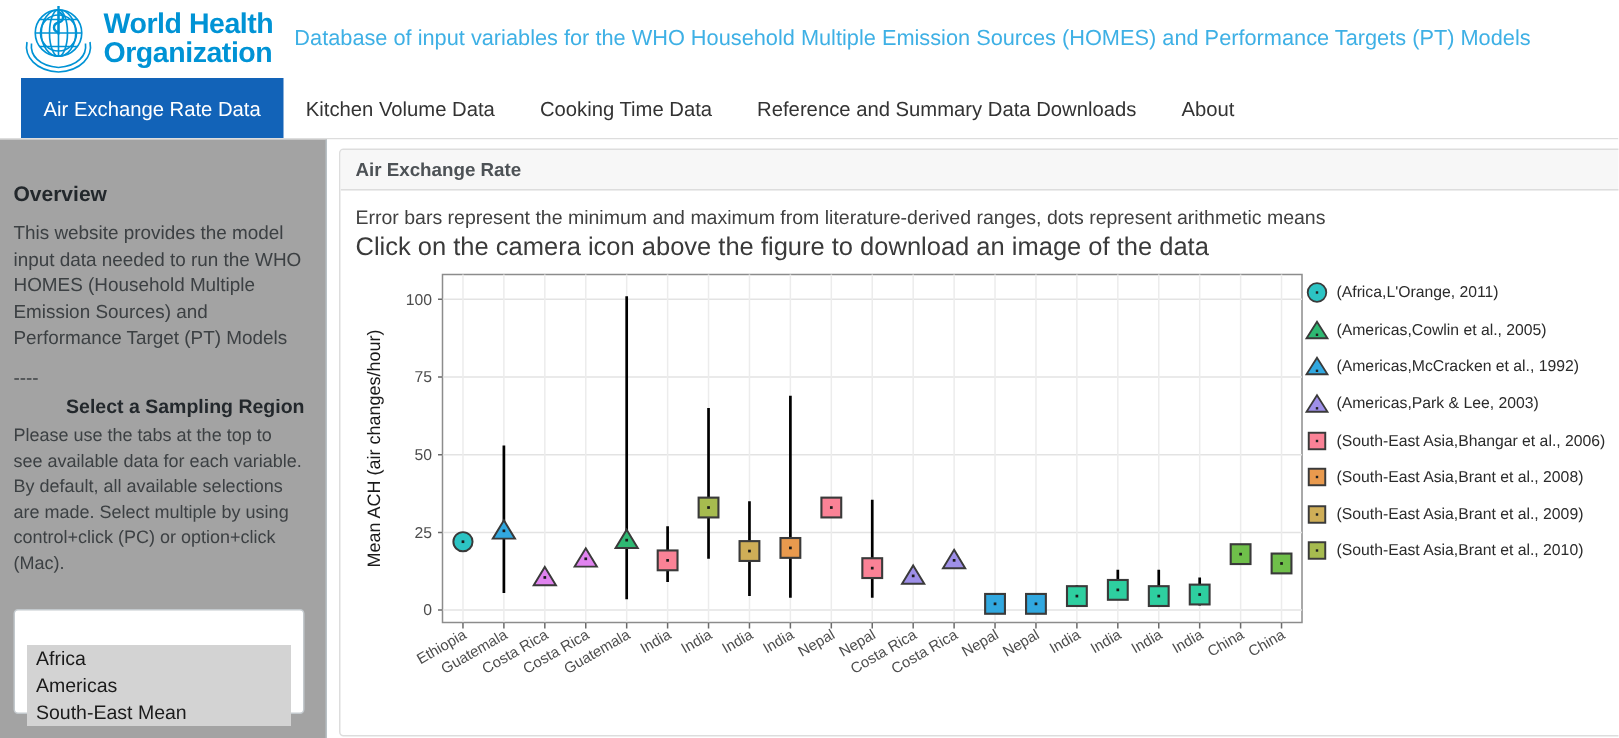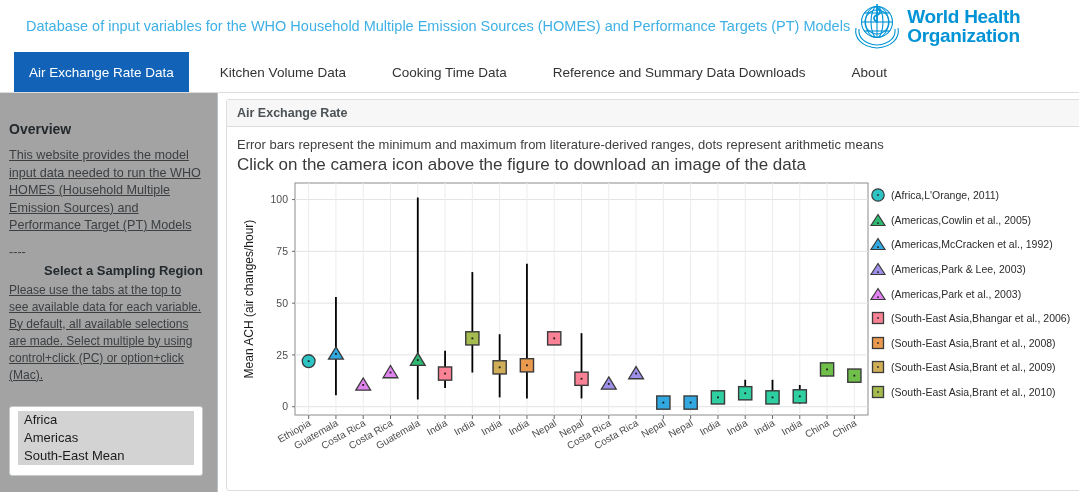--- a/index.html
+++ b/index.html
@@ -44,21 +44,20 @@
   }
 
   
   #navbar {
     height: 41px;
     border-bottom: 1px solid #dddddd;
     display: flex;
     align-items: stretch;
     padding-left: 14px;
     background: #fff;
-    gap: 16px;
   }
   .nav-tab {
     display: flex;
     align-items: center;
     padding: 0 15px;
     font-size: 13.5px;
     color: #333333;
     cursor: pointer;
     white-space: nowrap;
   }
@@ -89,42 +88,41 @@
     margin: 14px 0 10px 0;
     font-size: 14px;
     font-weight: bold;
     color: #23282c;
   }
   #sidebar p {
     margin: 0 0 8px 0;
     line-height: 17.5px;
     font-size: 12.6px;
     color: #3c4043;
-    text-decoration: underline;
   }
   #sidebar .divider-text {
     margin: 10px 0 4px 0;
     color: #3c4043;
     letter-spacing: 0px;
     font-size: 12.6px;
   }
   #sidebar h4 {
     margin: 4px 0 4px 0;
     font-size: 13px;
     font-weight: bold;
     color: #23282c;
     text-align: right;
   }
   #sidebar p.hint { line-height: 17px; font-size: 12px; }
   #region-select {
     background: #ffffff;
     border: 1px solid #c3c9cd;
     border-radius: 3px;
     margin-top: 22px;
-    padding: 4px 8px;
+    padding: 23px 8px;
     height: 70px;
   }
   #region-select .opt {
     background: #d3d3d3;
     padding: 0px 6px;
     font-size: 13px;
     color: #1b1b1b;
     line-height: 18px;
     cursor: pointer;
   }
@@ -186,21 +184,20 @@
     font-family: "Liberation Sans", sans-serif;
   }
   .ytick-label { font-size: 10.5px; fill: #4d4d4d; font-family:"Liberation Sans",sans-serif; }
   .xtick-label { font-size: 10px; fill: #4d4d4d; font-family:"Liberation Sans",sans-serif; }
   .axis-title  { font-size: 12px; fill: #1a1a1a; font-family:"Liberation Sans",sans-serif; }
 </style>
 </head>
 <body>
 
 <div id="app-header">
-  <div id="site-title">Database of input variables for the WHO Household Multiple Emission Sources (HOMES) and Performance Targets (PT) Models</div>
   <div id="who-logo-block">
     <svg id="who-emblem" viewBox="0 0 54 48">
       <g stroke="#0093d5" fill="none" stroke-width="1.1">
         <circle cx="27" cy="20" r="15.5"></circle>
         <circle cx="27" cy="20" r="12"></circle>
         <ellipse cx="27" cy="20" rx="6" ry="15.5"></ellipse>
         <ellipse cx="27" cy="20" rx="11.5" ry="15.5"></ellipse>
         <line x1="11.5" y1="20" x2="42.5" y2="20"></line>
         <line x1="14" y1="11" x2="40" y2="11"></line>
         <line x1="14" y1="29" x2="40" y2="29"></line>
@@ -211,20 +208,21 @@
       <g stroke="#0093d5" stroke-width="1.6" fill="none">
         <line x1="27" y1="2" x2="27" y2="21"></line>
         <path d="M27 6 c 4 1.5, 4 6, 0 7 c -4 1, -4 5.5, 0 6.5"></path>
       </g>
     </svg>
     <div id="who-wordmark">
       <div>World Health</div>
       <div>Organization</div>
     </div>
   </div>
+  <div id="site-title">Database of input variables for the WHO Household Multiple Emission Sources (HOMES) and Performance Targets (PT) Models</div>
 </div>
 
 <div id="navbar">
   <div class="nav-tab active">Air Exchange Rate Data</div>
   <div class="nav-tab">Kitchen Volume Data</div>
   <div class="nav-tab">Cooking Time Data</div>
   <div class="nav-tab">Reference and Summary Data Downloads</div>
   <div class="nav-tab">About</div>
 </div>
 
@@ -421,29 +419,20 @@
               <span class="legend-key">
                 <svg width="18" height="16" viewBox="0 0 18 16">
                     <polygon points="9,2.5 16,13.5 2,13.5" fill="#9e8fe8" stroke="#3a3a3a" stroke-width="1.2"></polygon>
                     <rect x="8.2" y="10.4" width="1.6" height="1.6" fill="#222"></rect>
                   </svg>
               </span>
               <span class="legend-label">(Americas,Park &amp; Lee, 2003)</span>
             </div>
             <div class="legend-row">
               <span class="legend-key">
-                <svg width="18" height="16" viewBox="0 0 18 16">
-                    <polygon points="9,2.5 16,13.5 2,13.5" fill="#e083ef" stroke="#3a3a3a" stroke-width="1.2"></polygon>
-                    <rect x="8.2" y="10.4" width="1.6" height="1.6" fill="#222"></rect>
-                  </svg>
-              </span>
-              <span class="legend-label">(Americas,Park et al., 2003)</span>
-            </div>
-            <div class="legend-row">
-              <span class="legend-key">
                 <svg width="16" height="16" viewBox="0 0 16 16">
                     <rect x="2.5" y="2.5" width="11" height="11" fill="#fa8296" stroke="#3a3a3a" stroke-width="1.3"></rect>
                     <rect x="7.2" y="7.2" width="1.6" height="1.6" fill="#222"></rect>
                   </svg>
               </span>
               <span class="legend-label">(South-East Asia,Bhangar et al., 2006)</span>
             </div>
             <div class="legend-row">
               <span class="legend-key">
                 <svg width="16" height="16" viewBox="0 0 16 16">

